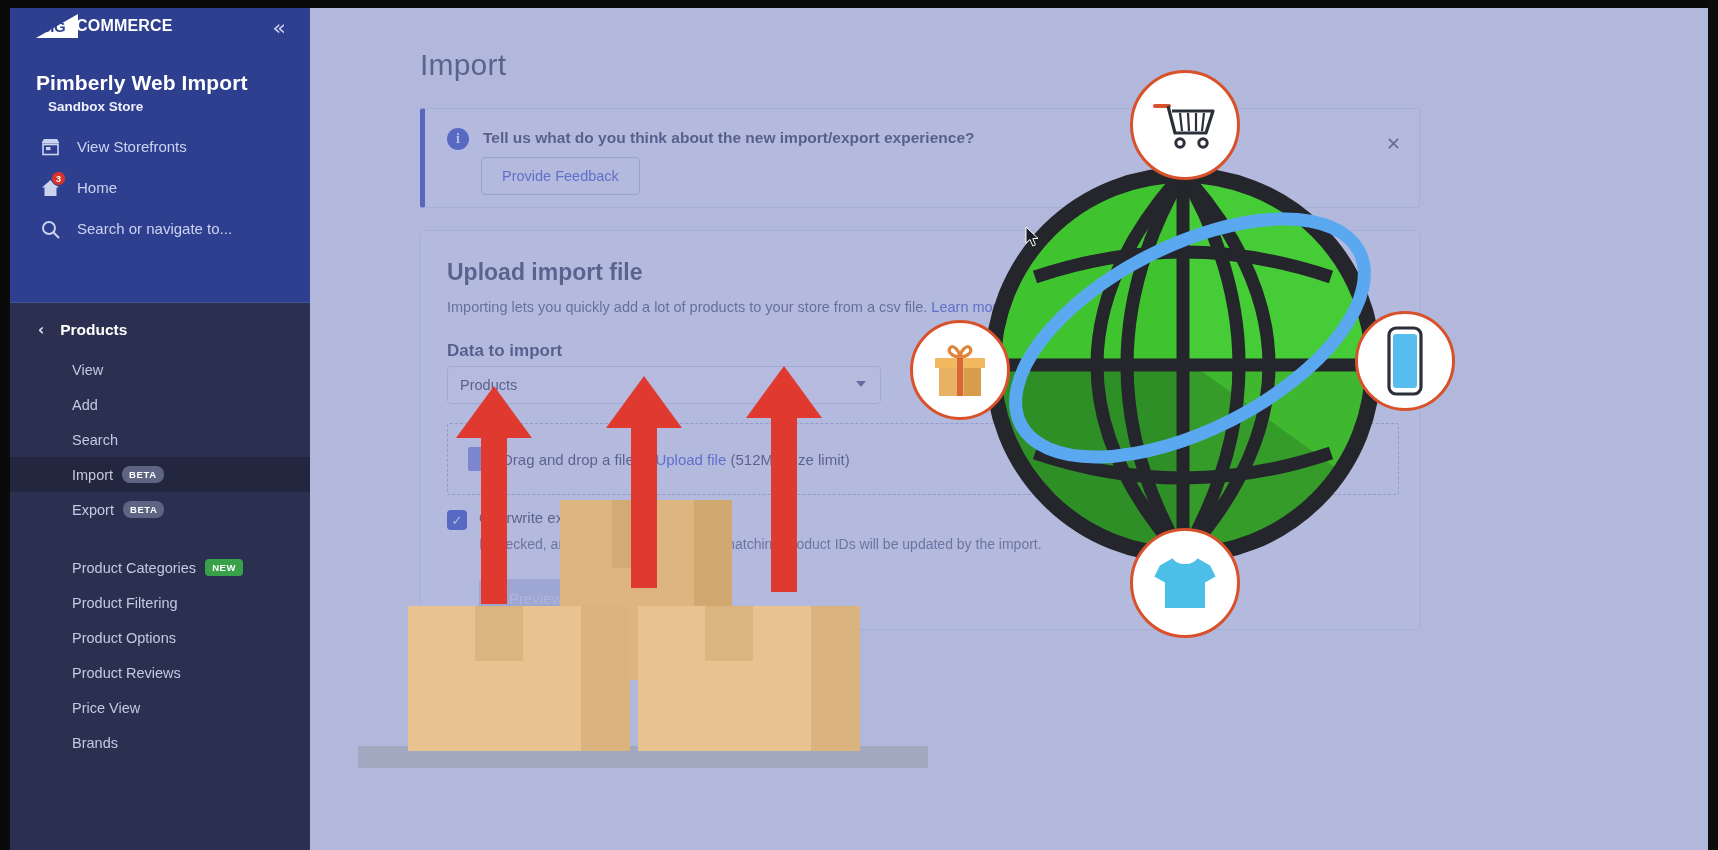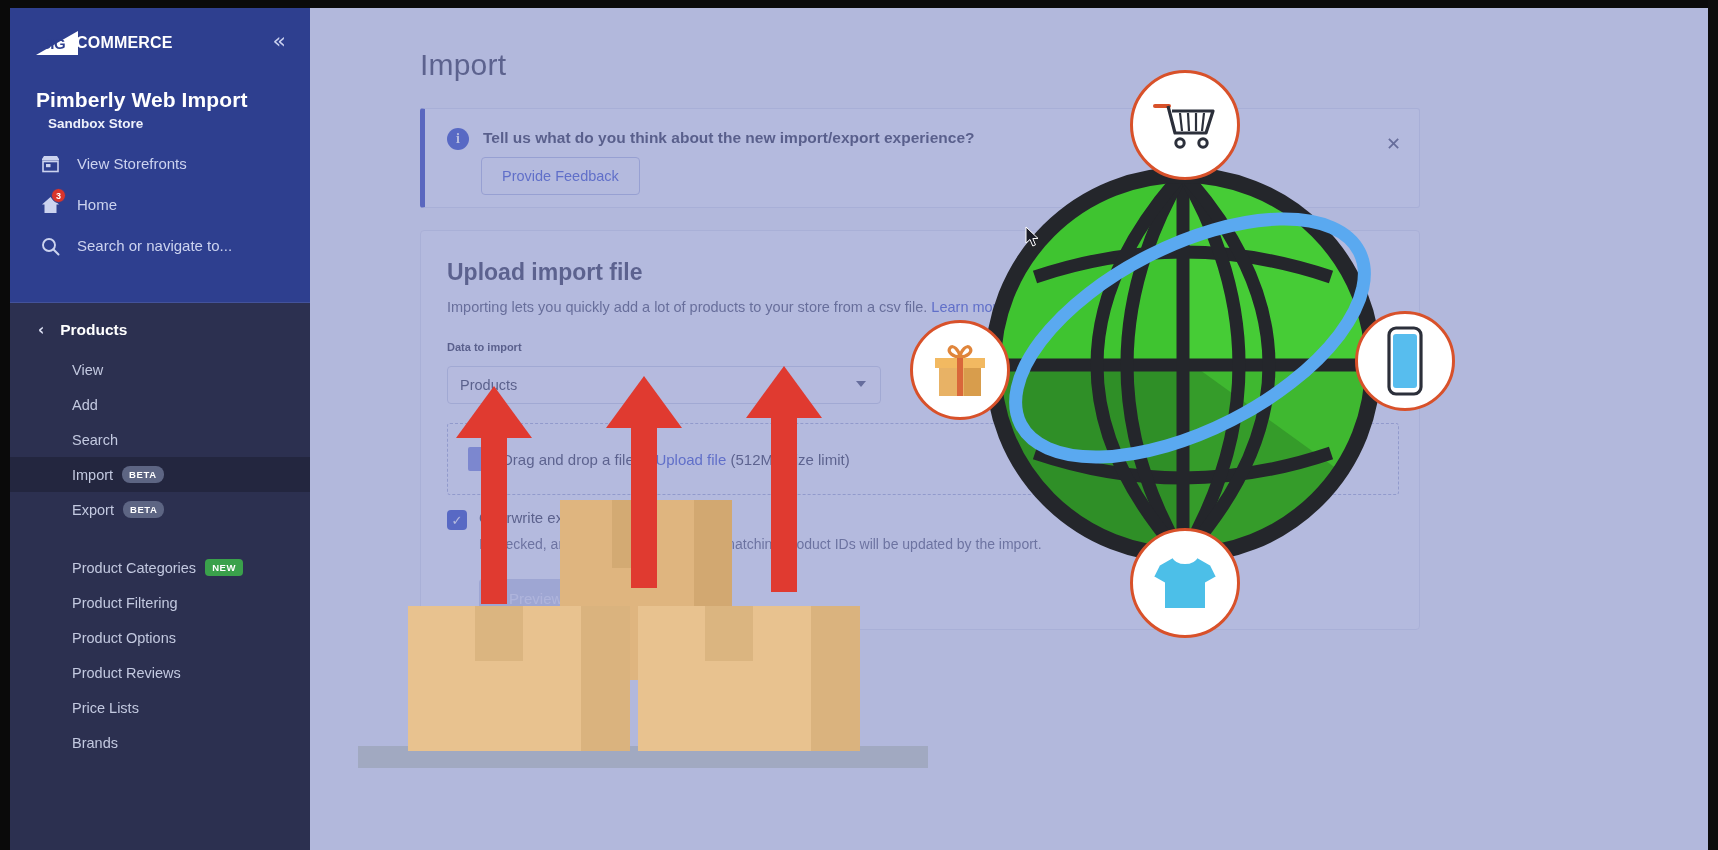--- a/index.html
+++ b/index.html
@@ -29,22 +29,22 @@
     z-index:30;
     overflow:hidden;
   }
   .sb-brandblock {
     background:#2e3f8f;
     padding:0;
     height:295px;
     position:relative;
   }
   .sb-logo-row {
-    display:flex; align-items:flex-start; justify-content:space-between;
-    padding: 22px 24px 0 26px;
+    display:flex; align-items:flex-end; justify-content:space-between;
+    padding: 5px 24px 0 26px;
   }
   .logo {
     display:flex; align-items:center; gap:0px;
     height:26px;
   }
   .logo-mark {
     width:42px; height:24px;
     position:relative;
     overflow:hidden;
   }
@@ -208,21 +208,21 @@
     position:absolute; left:26px; top:28px;
     font-size:23px; color:#33364b;
   }
   .card-sub {
     position:absolute; left:26px; top:68px;
     font-size:14.5px; color:#4d5168;
   }
   .card-sub a { color:#3b52cf; text-decoration:none; }
   .field-label {
     position:absolute; left:26px; top:110px;
-    font-size:11px; color:#2c2f45; font-weight:bold;
+    font-size:17px; color:#2c2f45; font-weight:bold;
   }
   .select {
     position:absolute; left:26px; top:135px;
     width:434px; height:38px;
     background:#fdfdff;
     border:1px solid #cfd5e6;
     border-radius:4px;
     display:flex; align-items:center;
     padding:0 12px;
     font-size:14.5px; color:#2f3246;
@@ -448,21 +448,21 @@
       <div class="sb-item">
         <span>Product Filtering</span>
       </div>
       <div class="sb-item">
         <span>Product Options</span>
       </div>
       <div class="sb-item">
         <span>Product Reviews</span>
       </div>
       <div class="sb-item">
-        <span>Price Lists</span>
+        <span>Price View</span>
       </div>
       <div class="sb-item">
         <span>Brands</span>
       </div>
 
     </div>
   </nav>
 
   <main class="main">
 

